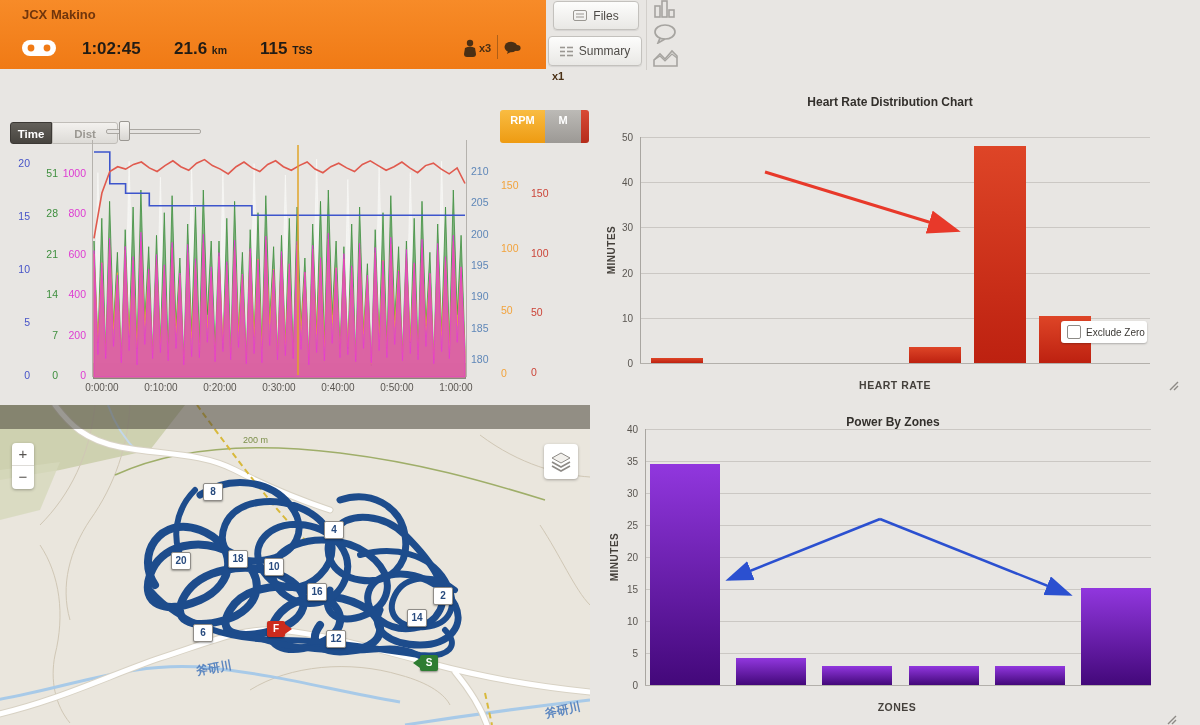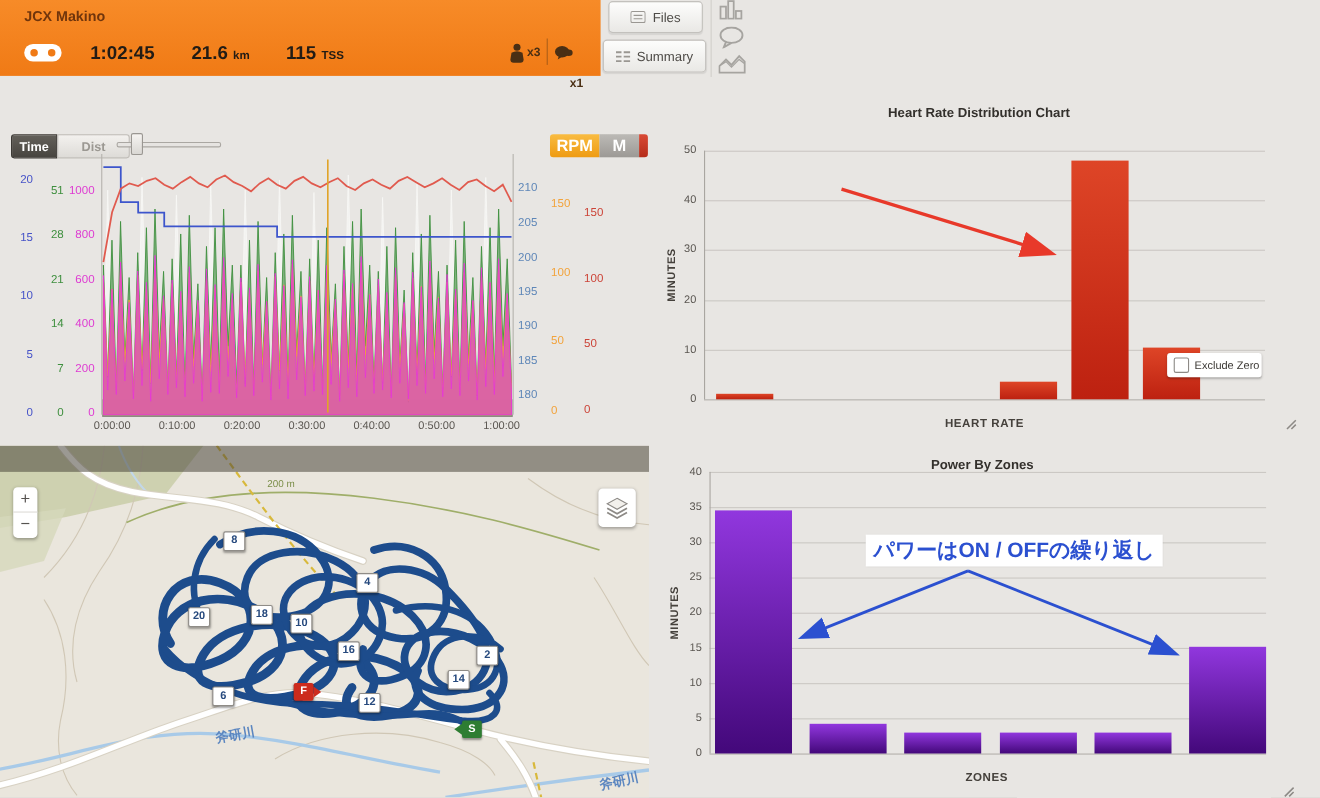--- a/index.html
+++ b/index.html
@@ -14,21 +14,21 @@
   .hdr-divider{position:absolute;left:497px;top:35px;width:1px;height:24px;background:rgba(90,55,20,.45);}
   .btn{position:absolute;background:linear-gradient(180deg,#fdfdfc,#e9e8e5);border:1px solid #c3c1bd;border-radius:4px;font-size:12px;color:#4e4b47;display:flex;align-items:center;justify-content:center;gap:6px;box-shadow:0 1px 1px rgba(0,0,0,.08);cursor:pointer;}
   .vline{position:absolute;left:646px;top:0;width:1px;height:70px;background:#d2cfcb;}
   .stackicon{position:absolute;left:653px;color:#a6a4a0;}
   
   .tab{position:absolute;top:122px;height:22px;line-height:22px;text-align:center;font-size:11.5px;font-weight:bold;cursor:pointer;box-sizing:border-box;}
   .tab-time{left:10px;width:42px;background:linear-gradient(180deg,#63605a,#47443f);color:#fff;border-radius:3px 0 0 3px;border:1px solid #3c3935;}
   .tab-dist{left:52px;width:66px;background:linear-gradient(180deg,#f3f1ee,#dddbd7);color:#9b9892;border-radius:0 3px 3px 0;border:1px solid #c0bdb8;}
   .slider-track{position:absolute;left:106px;top:129px;width:93px;height:3px;background:#e6e4e1;border:1px solid #aaa7a2;border-radius:2px;}
   .slider-handle{position:absolute;left:119px;top:121px;width:9px;height:18px;background:linear-gradient(180deg,#f6f4f1,#d9d7d3);border:1px solid #9a9792;border-radius:2px;cursor:pointer;}
-  .tgl{position:absolute;top:122px;height:21px;line-height:21px;text-align:center;font-size:15px;font-weight:bold;color:#fff;cursor:pointer;}
+  .tgl{position:absolute;top:110px;height:33px;line-height:21px;text-align:center;font-size:11px;font-weight:bold;color:#fff;cursor:pointer;}
   .tgl-rpm{left:500px;width:45px;background:linear-gradient(180deg,#f9bc42,#ee9b12);border-radius:3px 0 0 3px;}
   .tgl-m{left:545px;width:36px;background:linear-gradient(180deg,#bcbab6,#9c9995);}
   .tgl-red{left:581px;width:8px;background:linear-gradient(180deg,#d94a35,#b52c1a);border-radius:0 3px 3px 0;}
   .axis-tick{position:absolute;font-size:10.5px;transform:translateY(-50%);white-space:nowrap;}
   .xlab{position:absolute;top:382px;font-size:10px;color:#5a5651;transform:translateX(-50%);}
   .plot-edge{position:absolute;top:140px;width:1px;height:237px;background:#b5b2ad;}
   .grey-band{position:absolute;left:93px;top:363px;width:373px;height:14px;background:#a09d96;border-bottom:2px solid #8b8881;}
   
   .chart-title{position:absolute;font-size:12px;font-weight:bold;color:#33302c;transform:translateX(-50%);}
   .gridline{position:absolute;height:1px;background:#cbc8c4;}
@@ -84,21 +84,21 @@
       <circle cx="7" cy="4" r="3.2" fill="#4a2f14"></circle>
       <path d="M2 9 Q7 6 12 9 L13 15 Q13 18 10 18 L4 18 Q1 18 1 15 Z" fill="#4a2f14"></path>
     </svg>
     <div class="hdr-count" style="left:479px;">x3</div>
     <div class="hdr-divider"></div>
     <svg class="abs" style="left:504px;top:41px;" width="17" height="14" viewBox="0 0 17 14">
       <ellipse cx="7" cy="6" rx="6.5" ry="5.2" fill="#4a2f14"></ellipse>
       <path d="M4 10 L3 13 L8 10 Z" fill="#4a2f14"></path>
       <ellipse cx="13" cy="7" rx="3.6" ry="3" fill="#4a2f14"></ellipse>
     </svg>
-    <div class="hdr-count" style="left:518px;margin-top:28px;">x1</div>
+    <div class="hdr-count" style="left:552px;margin-top:28px;">x1</div>
   </div>
 
   <div class="btn" style="left:553px;top:1px;width:84px;height:27px;">
     <svg width="14" height="11" viewBox="0 0 14 11">
         <rect x="0.5" y="0.5" width="13" height="10" rx="1.5" fill="none" stroke="#9a9792"></rect>
         <line x1="3" y1="4" x2="11" y2="4" stroke="#9a9792"></line>
         <line x1="3" y1="7" x2="11" y2="7" stroke="#9a9792"></line>
       </svg>
     <span>Files</span>
   </div>
@@ -317,21 +317,20 @@
       <div class="gridline" style="left: 645px; top: 685px; width: 506px; background: rgb(179, 176, 171);"></div>
       <div class="ytick" style="left: 638px; top: 685px;">0</div>
       <div class="axis-v" style="left: 645px; top: 429px; height: 256px;"></div>
       <div class="bar bar-purple" style="left: 650px; top: 464.2px; width: 70px; height: 220.8px;"></div>
       <div class="bar bar-purple" style="left: 736.2px; top: 658.12px; width: 70px; height: 26.88px;"></div>
       <div class="bar bar-purple" style="left: 822.4px; top: 665.8px; width: 70px; height: 19.2px;"></div>
       <div class="bar bar-purple" style="left: 908.6px; top: 665.8px; width: 70px; height: 19.2px;"></div>
       <div class="bar bar-purple" style="left: 994.8px; top: 665.8px; width: 70px; height: 19.2px;"></div>
       <div class="bar bar-purple" style="left: 1081px; top: 587.72px; width: 70px; height: 97.28px;"></div>
     </div>
-  <div class="anno anno-blue" style="left:787px;top:486px;">パワーはON / OFFの繰り返し</div>
   <svg class="resize-h" style="left:1166px;top:714px;" width="11" height="11" viewBox="0 0 11 11">
       <path d="M10 2 L2 10 M10 6 L6 10" stroke="#8d8a86" stroke-width="1.4"></path>
     </svg>
 
   <svg class="abs noptr" style="left:0;top:0;" width="1200" height="725" viewBox="0 0 1200 725">
     <defs>
       <marker id="ah-red" orient="auto" markerWidth="12" markerHeight="10" refX="9" refY="4">
           <path d="M0,0 L11,4 L0,8 Z" fill="#e8392a"></path>
         </marker>
       <marker id="ah-blue" orient="auto" markerWidth="12" markerHeight="10" refX="9" refY="4">

